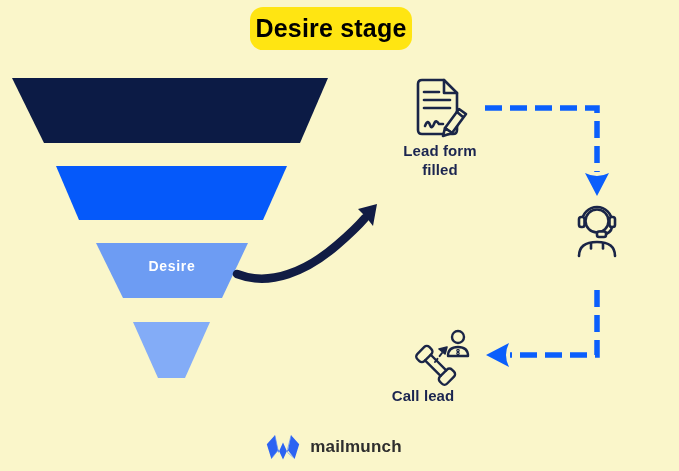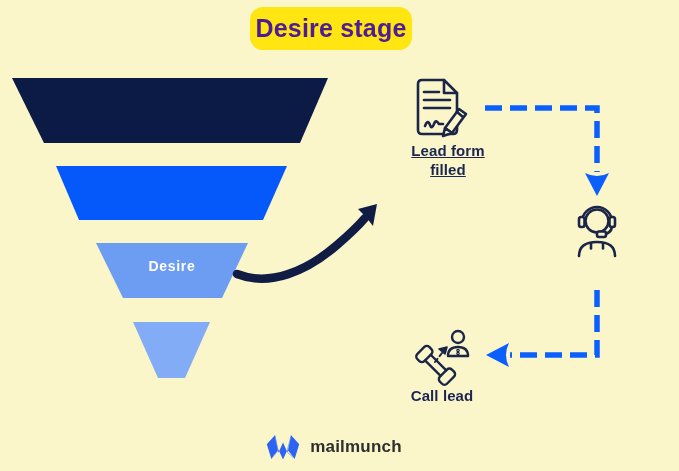--- a/index.html
+++ b/index.html
@@ -7,33 +7,33 @@
     position:relative; width:679px; height:471px;
     background:#FAF6CA; overflow:hidden;
     font-family:"Liberation Sans", sans-serif;
   }
   .abs { position:absolute; }
   .badge {
     position:absolute; left:250px; top:7px; width:162px; height:43px;
     background:#FFE512; border-radius:13px;
     display:flex; align-items:center; justify-content:center;
   }
-  .badge span { font-size:25px; font-weight:800; color:#4c1d95; letter-spacing:0.2px; }
+  .badge span { font-size:25px; font-weight:800; color:#000000; letter-spacing:0.2px; }
   .funnel-svg { position:absolute; left:0; top:60px; }
   .desire-label {
     position:absolute; left:96px; top:258px; width:152px;
     text-align:center; color:#FFFFFF; font-weight:700; font-size:14px; letter-spacing:0.7px;
   }
   .step-label {
     position:absolute; color:#1B2550; font-weight:700; font-size:15px;
     line-height:19px; text-align:center; letter-spacing:0.1px;
   }
-  .label-lead   { left:392px; top:141px; width:112px;text-decoration:underline; }
+  .label-lead   { left:384px; top:141px; width:112px; }
   .label-assign { left:539px; top:252px; width:117px; }
-  .label-call   { left:392px; top:386px; width:100px; }
+  .label-call   { left:373px; top:386px; width:100px; }
   .footer {
     position:absolute; left:0; right:12px; top:429px; height:36px;
     display:flex; justify-content:center; align-items:center; gap:9px;
   }
   .brand { font-size:17px; font-weight:600; color:#2E2E2E; letter-spacing:0.2px; }
 </style>
 </head>
 <body>
 
 <div class="canvas">

